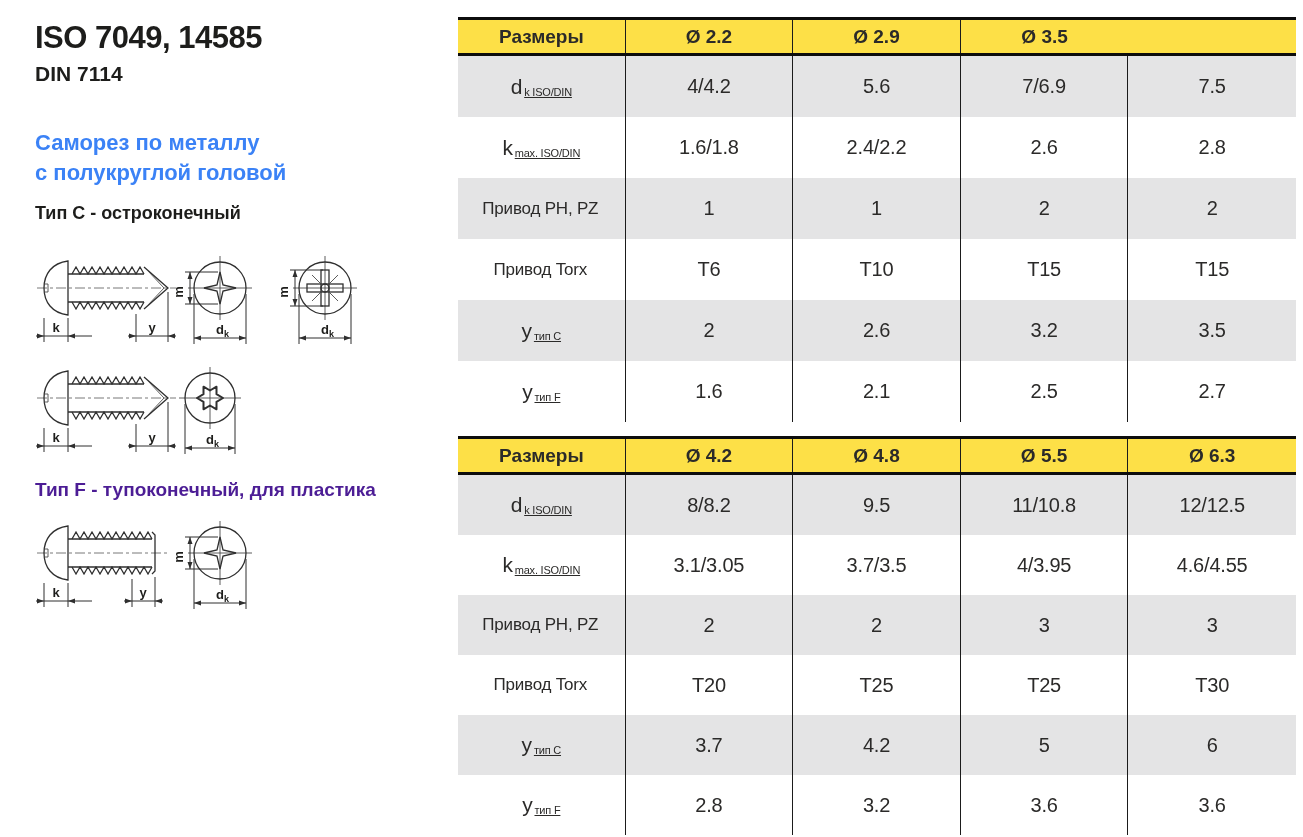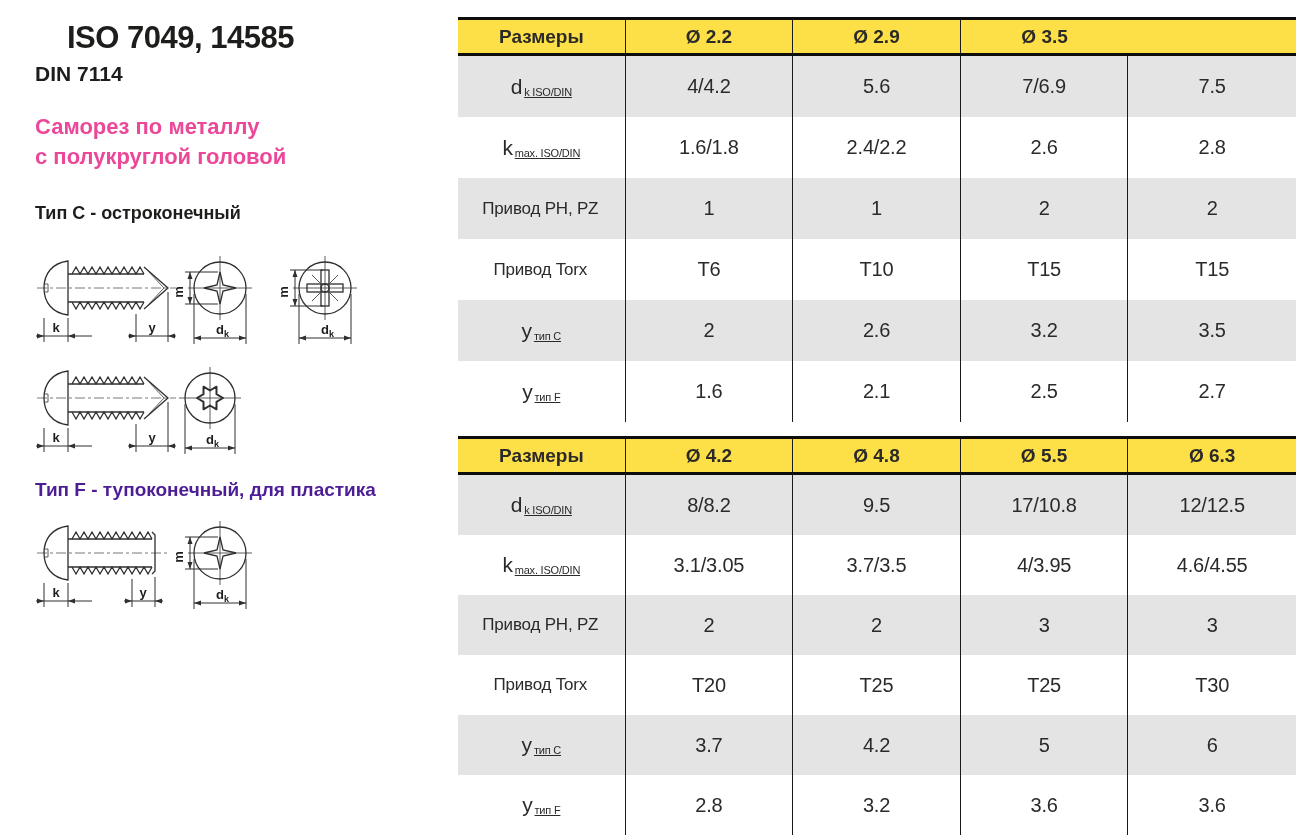--- a/index.html
+++ b/index.html
@@ -1,23 +1,23 @@
 <!DOCTYPE html>
 <html><head>
 <meta charset="utf-8">
 <style>
   * { margin:0; padding:0; box-sizing:border-box; }
   html,body { width:1303px; height:837px; background:#ffffff; overflow:hidden;
               font-family:"Liberation Sans", sans-serif; color:#2b2a29; position:relative; }
 
   
   .abs { position:absolute; }
-  .title    { left:35px; top:20px;  font-size:31px; font-weight:bold; letter-spacing:-0.5px; color:#1d1d1b;margin-left:32px; }
+  .title    { left:35px; top:20px;  font-size:31px; font-weight:bold; letter-spacing:-0.5px; color:#1d1d1b; }
   .standard { left:35px; top:62px;  font-size:21px; font-weight:bold; color:#1d1d1b; }
-  .desc     { left:35px; top:112px; font-size:22px; font-weight:bold; line-height:30px; color:#ec4899; }
+  .desc     { left:35px; top:128px; font-size:22px; font-weight:bold; line-height:30px; color:#3b82f6; }
   .typec    { left:35px; top:203px; font-size:18px; font-weight:bold; color:#1d1d1b; }
   .typef    { left:35px; top:479px; font-size:19px; font-weight:bold; color:#4c1d95; }
   .svg1 { left:35px; top:248px; }
   .svg2 { left:35px; top:358px; }
   .svg3 { left:35px; top:513px; }
 
   svg { overflow:visible; }
   svg path, svg line, svg circle, svg rect, svg polygon, svg polyline {
     stroke:#2f2f2f; stroke-width:1.3; fill:none; }
   svg .thin { stroke-width:0.9; stroke:#4a4a4a; }
@@ -282,21 +282,21 @@
     <div class="th">Ø 5.5</div>
     <div class="th">Ø 6.3</div>
   </div>
   <div class="trow alt sym">
     <div class="td lab">
         <span class="lm">d</span>
         <span class="ls">k ISO/DIN</span>
       </div>
     <div class="td">8/8.2</div>
     <div class="td">9.5</div>
-    <div class="td">17/10.8</div>
+    <div class="td">11/10.8</div>
     <div class="td">12/12.5</div>
   </div>
   <div class="trow sym">
     <div class="td lab">
         <span class="lm">k</span>
         <span class="ls">max. ISO/DIN</span>
       </div>
     <div class="td">3.1/3.05</div>
     <div class="td">3.7/3.5</div>
     <div class="td">4/3.95</div>

